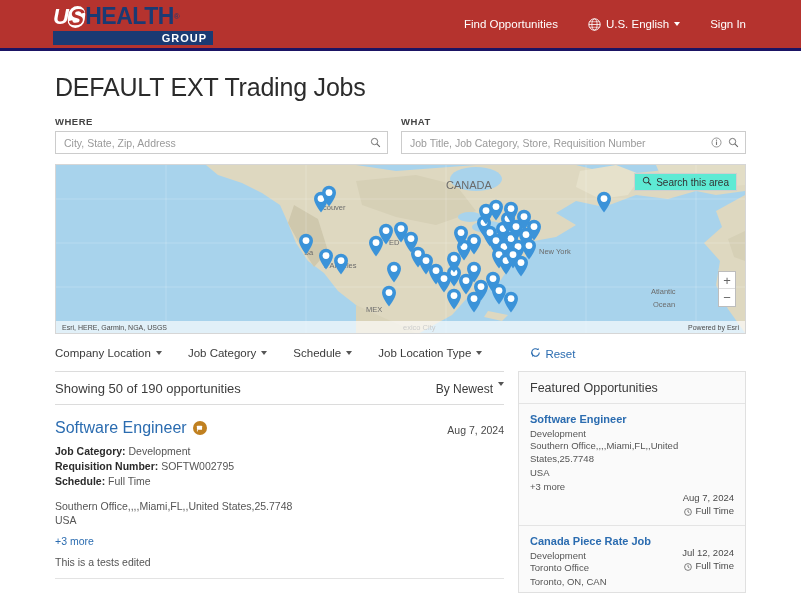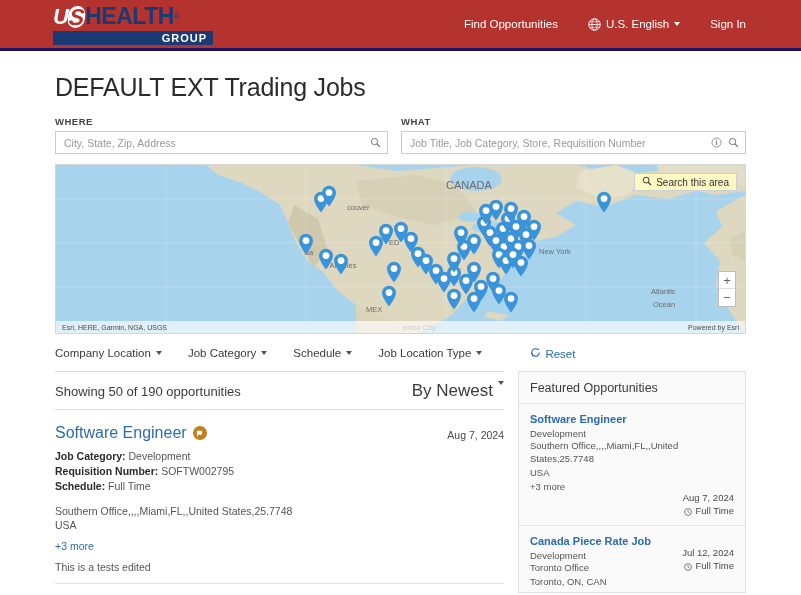--- a/index.html
+++ b/index.html
@@ -96,21 +96,21 @@
   }
   .map-canvas{ position:absolute; inset:0; }
   .map-attrib{
     position:absolute; left:0; right:0; bottom:0; height:12px;
     background:rgba(255,255,255,0.65);
     display:flex; align-items:center; justify-content:space-between;
     padding:0 6px; font-size:7px; color:#4a4a4a;
   }
   .search-area-btn{
     position:absolute; top:8px; right:8px;
-    background:#fef9c3; border:1px solid #cfcfcf;
+    background:#5eead4; border:1px solid #cfcfcf;
     height:18px; display:flex; align-items:center; gap:4px;
     padding:0 7px; font-size:10px; color:#333; cursor:pointer;
   }
   .zoom-ctl{
     position:absolute; right:9px; bottom:26px;
     width:18px; background:#fff; border:1px solid #bdbdbd;
   }
   .zoom-btn{
     height:17px; display:flex; align-items:center; justify-content:center;
     font-size:13px; color:#666; cursor:pointer;
@@ -139,21 +139,21 @@
   
   .content{ display:flex; gap:14px; }
   .results{ flex:1; }
   .results-head{
     display:flex; align-items:center; justify-content:space-between;
     border-top:1px solid #dcdcdc; border-bottom:1px solid #dcdcdc;
     padding:9px 0 8px 0;
   }
   .results-count{ font-size:13px; color:#3b3b3b; }
   .sort-sel{
-    font-size:17px; color:#3b3b3b; display:flex;
+    font-size:12px; color:#3b3b3b; display:flex;
     align-items:flex-start; gap:5px; cursor:pointer;
   }
 
   .job{ padding:14px 0 10px 0; border-bottom:1px solid #e3e3e3; }
   .job-top{ display:flex; align-items:flex-start; justify-content:space-between; }
   .job-title{
     font-size:16px; color:#2b6cb0; cursor:pointer;
     display:flex; align-items:center; gap:6px; font-weight:400;
   }
   .flag-badge{
@@ -309,21 +309,21 @@
         <line x1="110" y1="0" x2="110" y2="170"></line>
           <line x1="250" y1="0" x2="250" y2="170"></line>
         <line x1="390" y1="0" x2="390" y2="170"></line>
           <line x1="530" y1="0" x2="530" y2="170"></line>
         <line x1="640" y1="0" x2="640" y2="170"></line>
       </g>
     </svg>
 
     <div id="map-labels">
         <div style="position: absolute; font-size: 11px; color: rgb(107, 107, 107); white-space: nowrap; left: 390px; top: 14px;">CANADA</div>
-        <div style="position: absolute; font-size: 7.5px; color: rgb(107, 107, 107); white-space: nowrap; left: 267px; top: 38px; margin-left: 24px;">couver</div>
+        <div style="position: absolute; font-size: 7.5px; color: rgb(107, 107, 107); white-space: nowrap; left: 267px; top: 38px;">couver</div>
         <div style="position: absolute; font-size: 7.5px; color: rgb(107, 107, 107); white-space: nowrap; left: 248px; top: 83px;">Sa</div>
         <div style="position: absolute; font-size: 7.5px; color: rgb(107, 107, 107); white-space: nowrap; left: 333px; top: 73px;">ED</div>
         <div style="position: absolute; font-size: 7.5px; color: rgb(107, 107, 107); white-space: nowrap; left: 440px; top: 73px;">Ch</div>
         <div style="position: absolute; font-size: 7.5px; color: rgb(107, 107, 107); white-space: nowrap; left: 483px; top: 82px;">New York</div>
         <div style="position: absolute; font-size: 7.5px; color: rgb(107, 107, 107); white-space: nowrap; left: 268px; top: 96px;">s Angeles</div>
         <div style="position: absolute; font-size: 7.5px; color: rgb(107, 107, 107); white-space: nowrap; left: 310px; top: 140px;">MEX</div>
         <div style="position: absolute; font-size: 7.5px; color: rgb(107, 107, 107); white-space: nowrap; left: 347px; top: 158px;">exico City</div>
         <div style="position: absolute; font-size: 7.5px; color: rgb(107, 107, 107); white-space: nowrap; left: 595px; top: 122px;">Atlantic</div>
         <div style="position: absolute; font-size: 7.5px; color: rgb(107, 107, 107); white-space: nowrap; left: 597px; top: 135px;">Ocean</div>
       </div>

